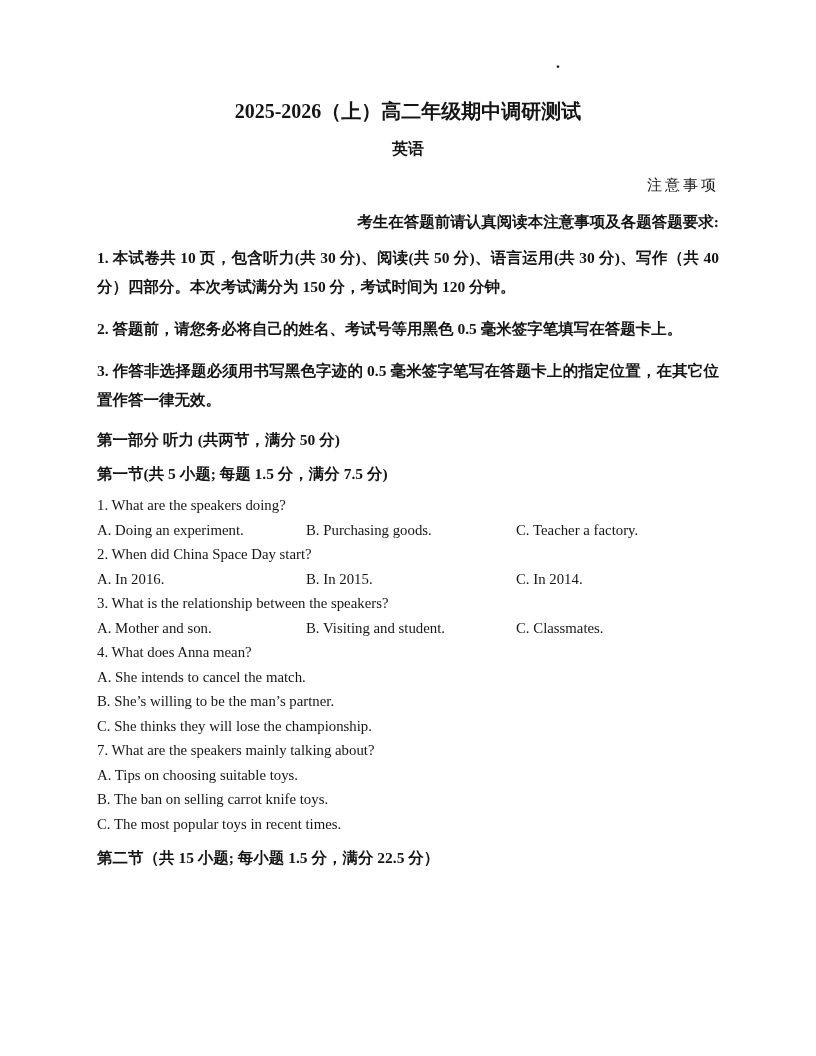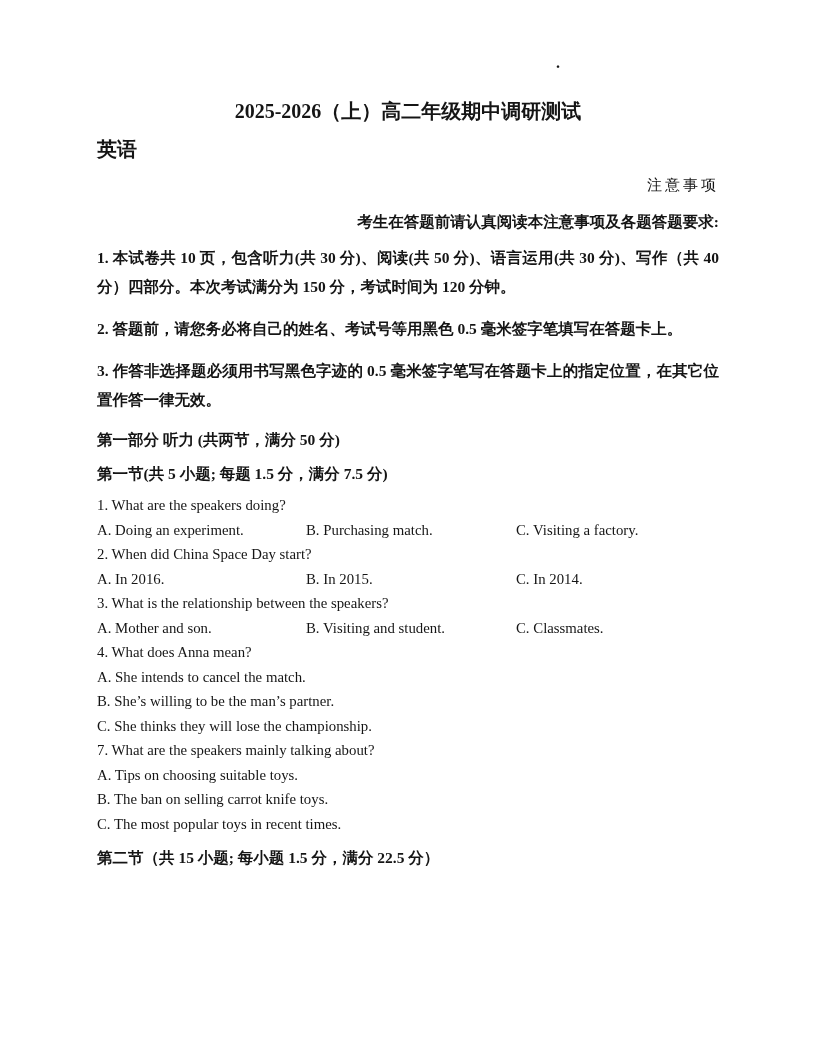--- a/index.html
+++ b/index.html
@@ -28,21 +28,22 @@
   }
   .title {
     margin: 0 0 12px 0;
     text-align: center;
     font-size: 20px;
     line-height: 26px;
     font-weight: bold;
   }
   .subject {
     margin: 0 0 0 0;
-    font-size: 20px;
+    text-align: center;
+    font-size: 16px;
     line-height: 26px;
     font-weight: bold;
   }
   .notice-heading {
     margin: 13px 0 15px 0;
     text-align: right;
     font-size: 15px;
     line-height: 20px;
     font-weight: normal;
     letter-spacing: 3px;
@@ -120,22 +121,22 @@
   <p class="notice-item">3. 作答非选择题必须用书写黑色字迹的 0.5 毫米签字笔写在答题卡上的指定位置，在其它位置作答一律无效。</p>
 
   <p class="part-heading">第一部分 听力 (共两节，满分 50 分)</p>
   <p class="section-heading">第一节(共 5 小题; 每题 1.5 分，满分 7.5 分)</p>
 
 
   <div class="q-block">
     <div class="q-stem">1. What are the speakers doing?</div>
     <div class="options-row">
       <span>A. Doing an experiment.</span>
-      <span>B. Purchasing match.</span>
-      <span>C. Visiting a factory.</span>
+      <span>B. Purchasing goods.</span>
+      <span>C. Teacher a factory.</span>
     </div>
   </div>
 
   <div class="q-block">
     <div class="q-stem">2. When did China Space Day start?</div>
     <div class="options-row">
       <span>A. In 2016.</span>
       <span>B. In 2015.</span>
       <span>C. In 2014.</span>
     </div>

